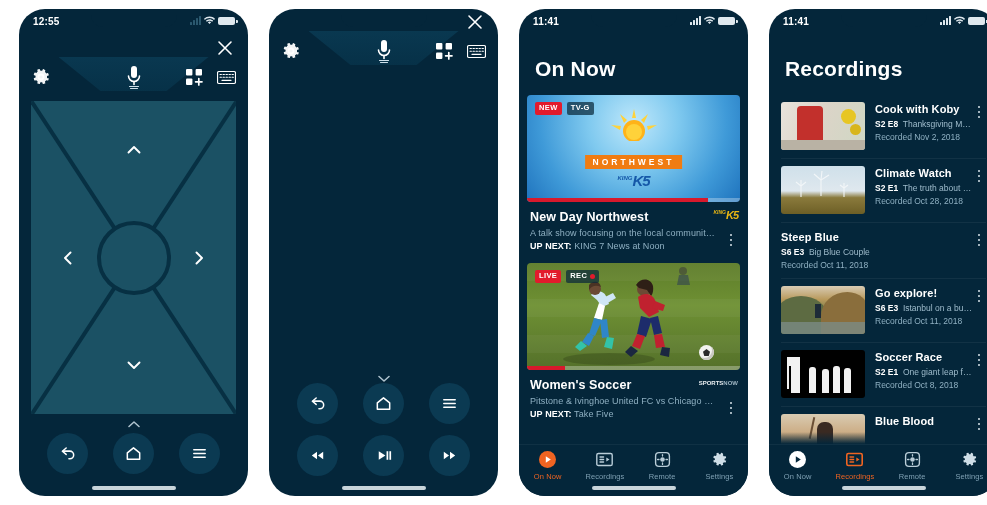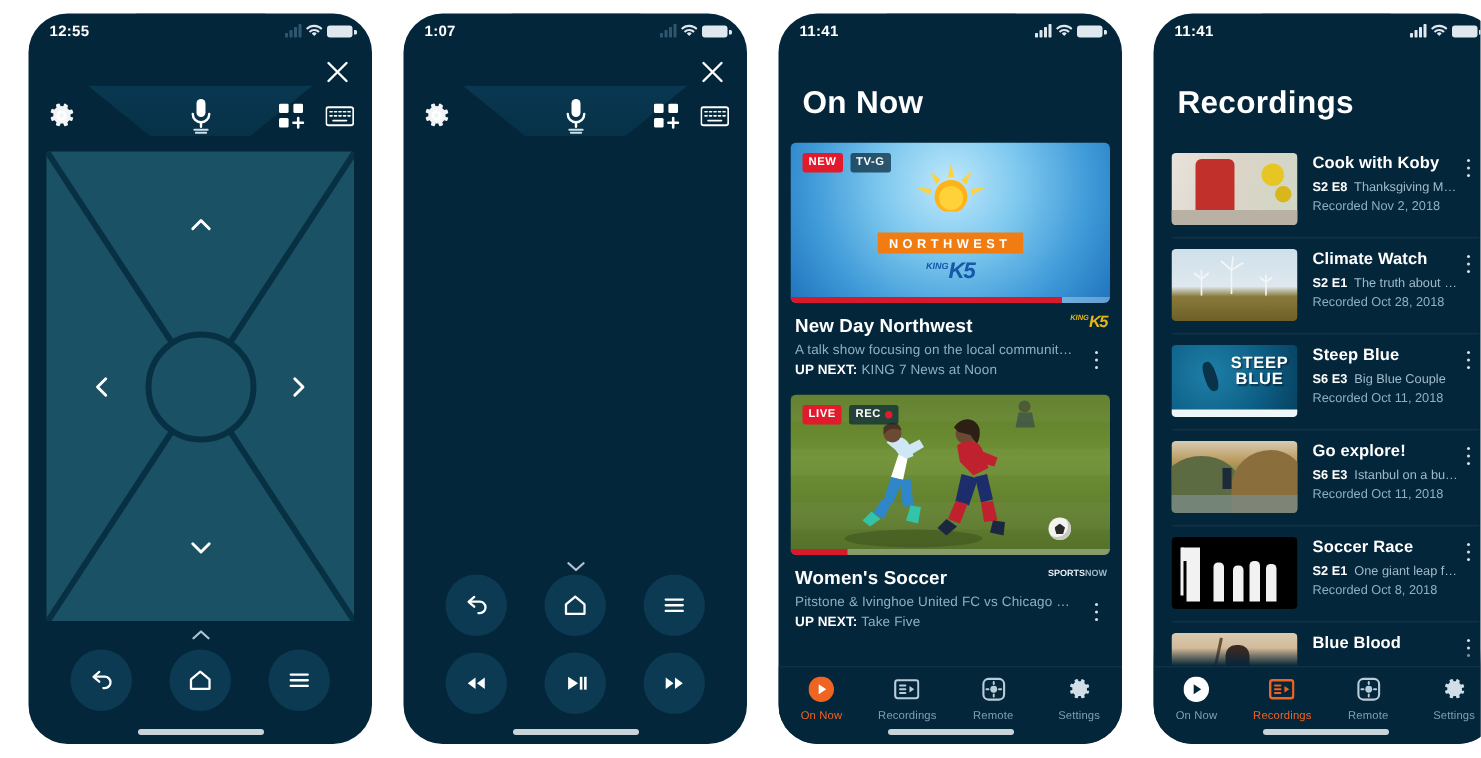--- a/index.html
+++ b/index.html
@@ -426,37 +426,20 @@
             <path d="M4 6h12M4 10h12M4 14h12" stroke="#fff" stroke-width="1.6" stroke-linecap="round"></path>
           </svg>
       </div>
     </div>
 
     <div class="homebar"></div>
   </div>
 
   <div class="phone p2">
     <div class="notch"></div>
-    <div class="statusbar">
-      <span class="time">1:07</span>
-      <span class="right">
-        <span class="bars dim">
-            <i></i>
-            <i></i>
-            <i></i>
-            <i></i>
-          </span>
-        <span class="wifi">
-          <svg viewBox="0 0 16 12" width="11" height="9">
-              <path d="M8 11.2 5.6 8.6a3.4 3.4 0 0 1 4.8 0zM8 6.3c-1.5 0-2.9.6-3.9 1.6L2.7 6.5A7.5 7.5 0 0 1 8 4.3c2 0 3.9.8 5.3 2.2l-1.4 1.4A5.5 5.5 0 0 0 8 6.3zM8 2.3c-2.6 0-5 1-6.7 2.8L0 3.6A11.4 11.4 0 0 1 8 .3c3.1 0 6 1.2 8 3.3l-1.3 1.5A9.4 9.4 0 0 0 8 2.3z" fill="#dfe8ee"></path>
-            </svg>
-        </span>
-        <span class="batt"></span>
-      </span>
-    </div>
 
     <div class="remote-head">
       <div class="wedge"></div>
       <div class="close-x">
         <svg viewBox="0 0 18 18" width="18" height="18">
             <path d="M3 3 15 15M15 3 3 15" stroke="#fff" stroke-width="1.6" stroke-linecap="round"></path>
           </svg>
       </div>
       <div class="icon-row">
         <span class="gear-w">
@@ -790,27 +773,20 @@
           <div class="rec-date">Recorded Oct 28, 2018</div>
         </div>
         <div class="kebab rec-kebab">
             <i></i>
             <i></i>
             <i></i>
           </div>
       </div>
 
       <div class="rec-row">
-        <div class="rec-thumb">
-          <div class="t-steep">
-            <div class="diver"></div>
-            <div class="txt">STEEP<br>BLUE</div>
-            <div class="foam"></div>
-          </div>
-        </div>
         <div class="rec-info">
           <div class="rec-title">Steep Blue</div>
           <div class="rec-ep"><b>S6 E3</b>&nbsp; <span>Big Blue Couple</span></div>
           <div class="rec-date">Recorded Oct 11, 2018</div>
         </div>
         <div class="kebab rec-kebab">
             <i></i>
             <i></i>
             <i></i>
           </div>

